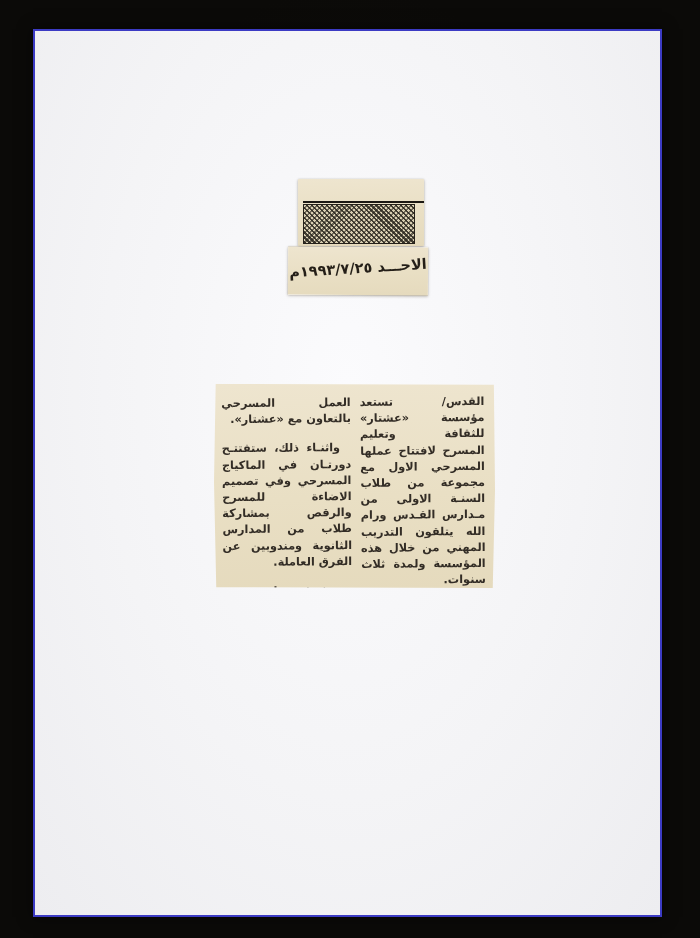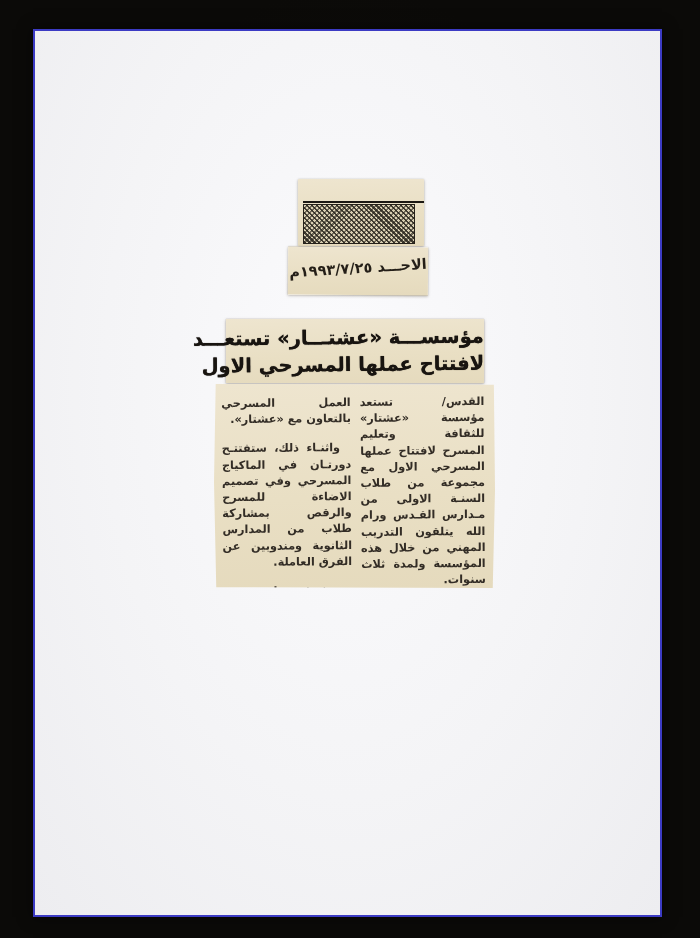--- a/index.html
+++ b/index.html
@@ -171,26 +171,20 @@
             </svg>
           </span>
         </div>
       </div>
     </div>
 
     <div class="clip dateline">
       <div class="dateline-text">الاحـــد ١٩٩٣/٧/٢٥م</div>
     </div>
 
-    <div class="clip headline">
-      <div class="headline-inner">
-        <div class="headline-line">مؤسســـة «عشتـــار» تستعـــد</div>
-        <div class="headline-line">لافتتاح عملها المسرحي الاول</div>
-      </div>
-    </div>
 
     <div class="clip article">
       <div class="article-inner">
         <div class="col col-right">
           <p>القدس/ تستعد مؤسسة «عشتار» للثقافة وتعليم المسرح لافتتاح عملها المسرحي الاول مع مجموعة من طلاب السنـة الاولى من مـدارس القـدس ورام الله يتلقون التدريب المهني من خلال هذه المؤسسة ولمدة ثلاث سنوات.</p>
           <p class="indent">ومن المقرر ان يقدم الطلبة المتدربون مسرحيـة «جميلـة والـوحش» وهي مترجمة عن اللغـة الالمانيـة للكاتب السويسري «هانس يورك شنايدر» وهي من اخراج بيتر براشلار المدير الفني لمسرح «مارالام» السويسري الذي انتج</p>
         </div>
         <div class="col col-left">
           <p>العمل المسرحي بالتعاون مع «عشتار».</p>
           <p class="indent">واثنـاء ذلك، ستفتتـح دورتـان في الماكياج المسرحي وفي تصميم الاضاءة للمسرح والرقص بمشاركة طلاب من المدارس الثانوية ومندوبين عن الفرق العاملة.</p>

